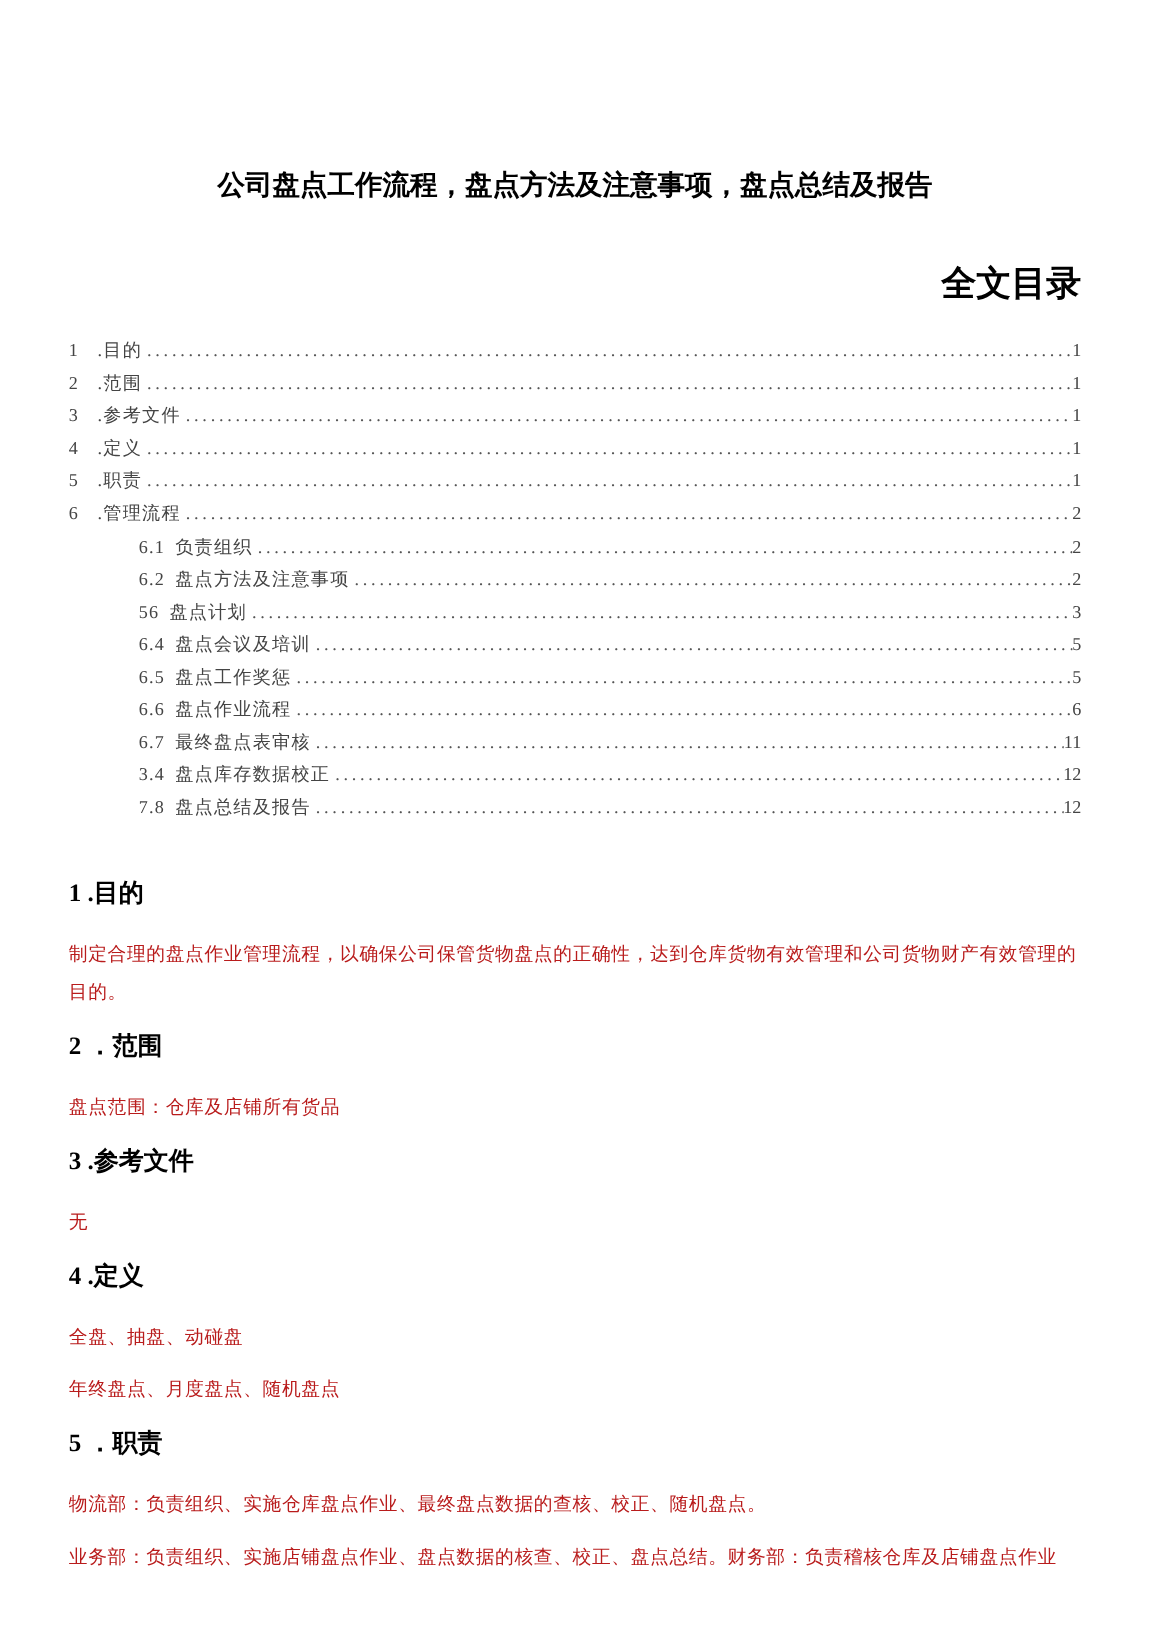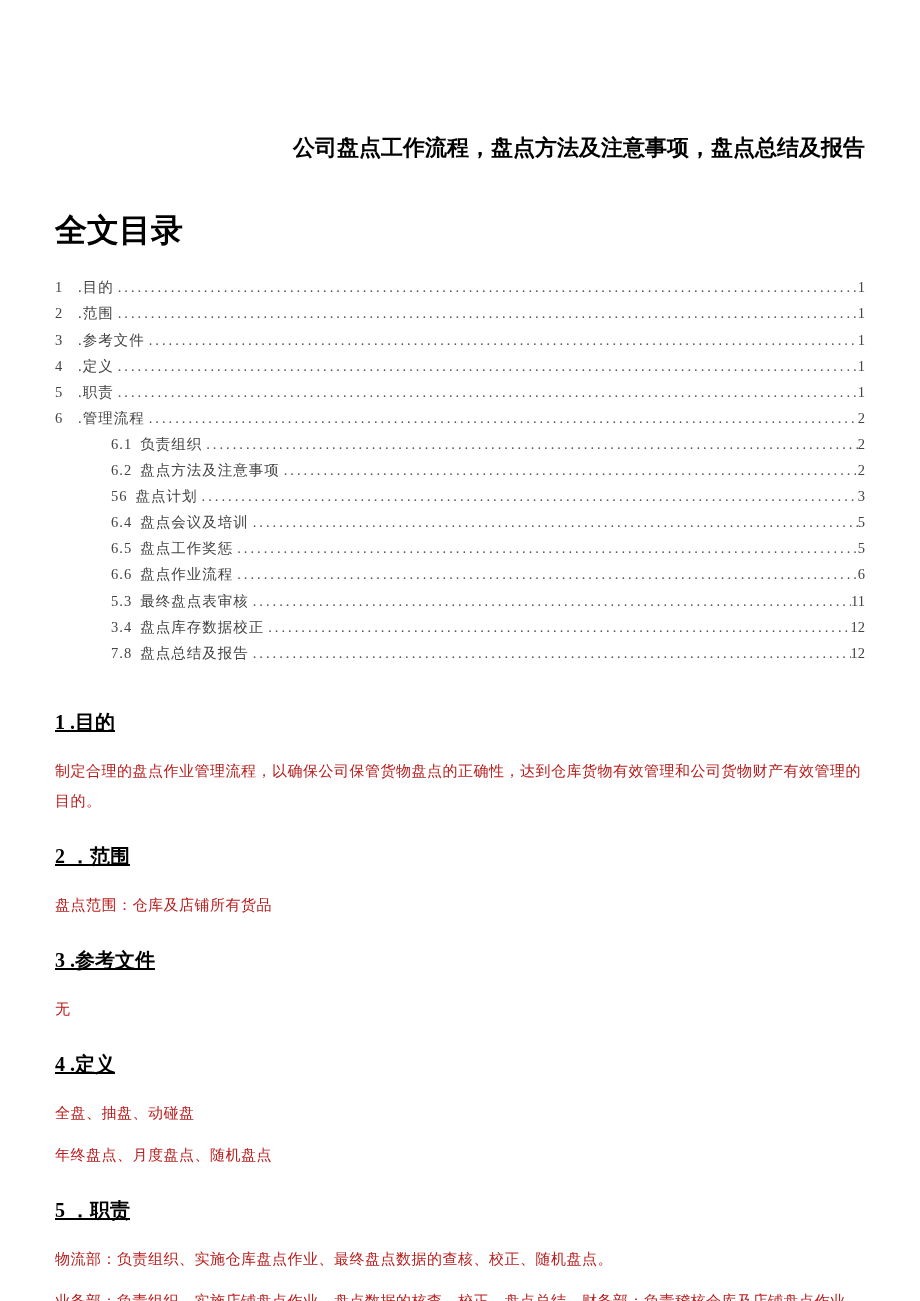--- a/index.html
+++ b/index.html
@@ -7,31 +7,32 @@
     background: #fff;
     font-family: "SimSun", "宋体", serif;
     color: #000;
     width: 920px;
     height: 1301px;
     padding: 130px 55px 60px 55px;
     font-size: 15px;
     line-height: 1.6;
   }
   .title {
-    text-align: right;
+    text-align: center;
     font-size: 22px;
     font-weight: bold;
     margin-bottom: 40px;
     font-family: "SimHei", "黑体", sans-serif;
   }
   .toc-heading {
-    font-size: 32px;
+    font-size: 28px;
     font-weight: bold;
     margin-bottom: 18px;
     font-family: "SimHei", "黑体", sans-serif;
+    text-align: right;
   }
   .toc { margin-bottom: 40px; }
   .toc-line {
     display: flex;
     align-items: baseline;
     white-space: nowrap;
     font-size: 14.5px;
     line-height: 1.8;
     color: #444;
   }
@@ -45,23 +46,22 @@
     padding: 0 4px;
   }
   .toc-line .dots::after {
     content: "..................................................................................................................................................................";
   }
   .toc-line .page { flex: 0 0 auto; color: #444; }
   .toc-sub { padding-left: 56px; }
   .h2 {
     font-size: 20px;
     font-weight: bold;
-    margin: 24px 0 18px 0;
+    margin: 12px 0 18px 0;
     font-family: "Times New Roman", "SimHei", serif;
-    text-decoration: underline;
   }
   .h2 .sec-num { font-family: "Times New Roman", serif; font-weight: bold; }
   .para {
     font-size: 15px;
     line-height: 2.0;
     margin-bottom: 12px;
     color: #b91c1c;
     letter-spacing: 0.5px;
   }
 </style>
@@ -142,21 +142,21 @@
       <span class="dots"></span>
       <span class="page">5</span>
     </div>
     <div class="toc-line">
       <span class="num">6.6</span>
       <span class="label">盘点作业流程</span>
       <span class="dots"></span>
       <span class="page">6</span>
     </div>
     <div class="toc-line">
-      <span class="num">5.3</span>
+      <span class="num">6.7</span>
       <span class="label">最终盘点表审核</span>
       <span class="dots"></span>
       <span class="page">11</span>
     </div>
     <div class="toc-line">
       <span class="num">3.4</span>
       <span class="label">盘点库存数据校正</span>
       <span class="dots"></span>
       <span class="page">12</span>
     </div>

